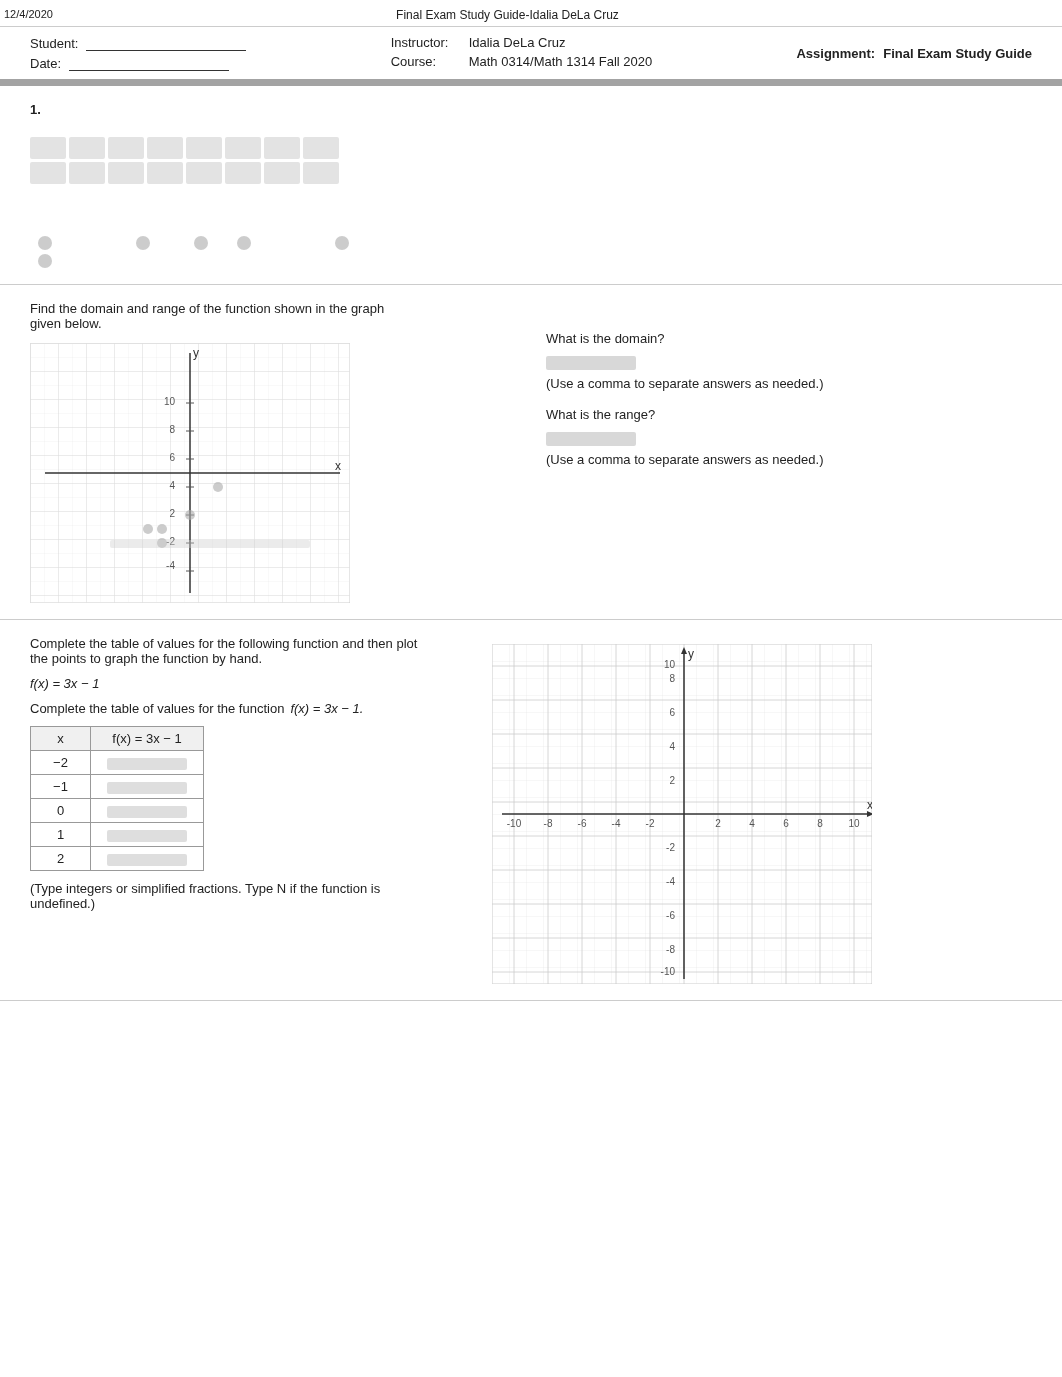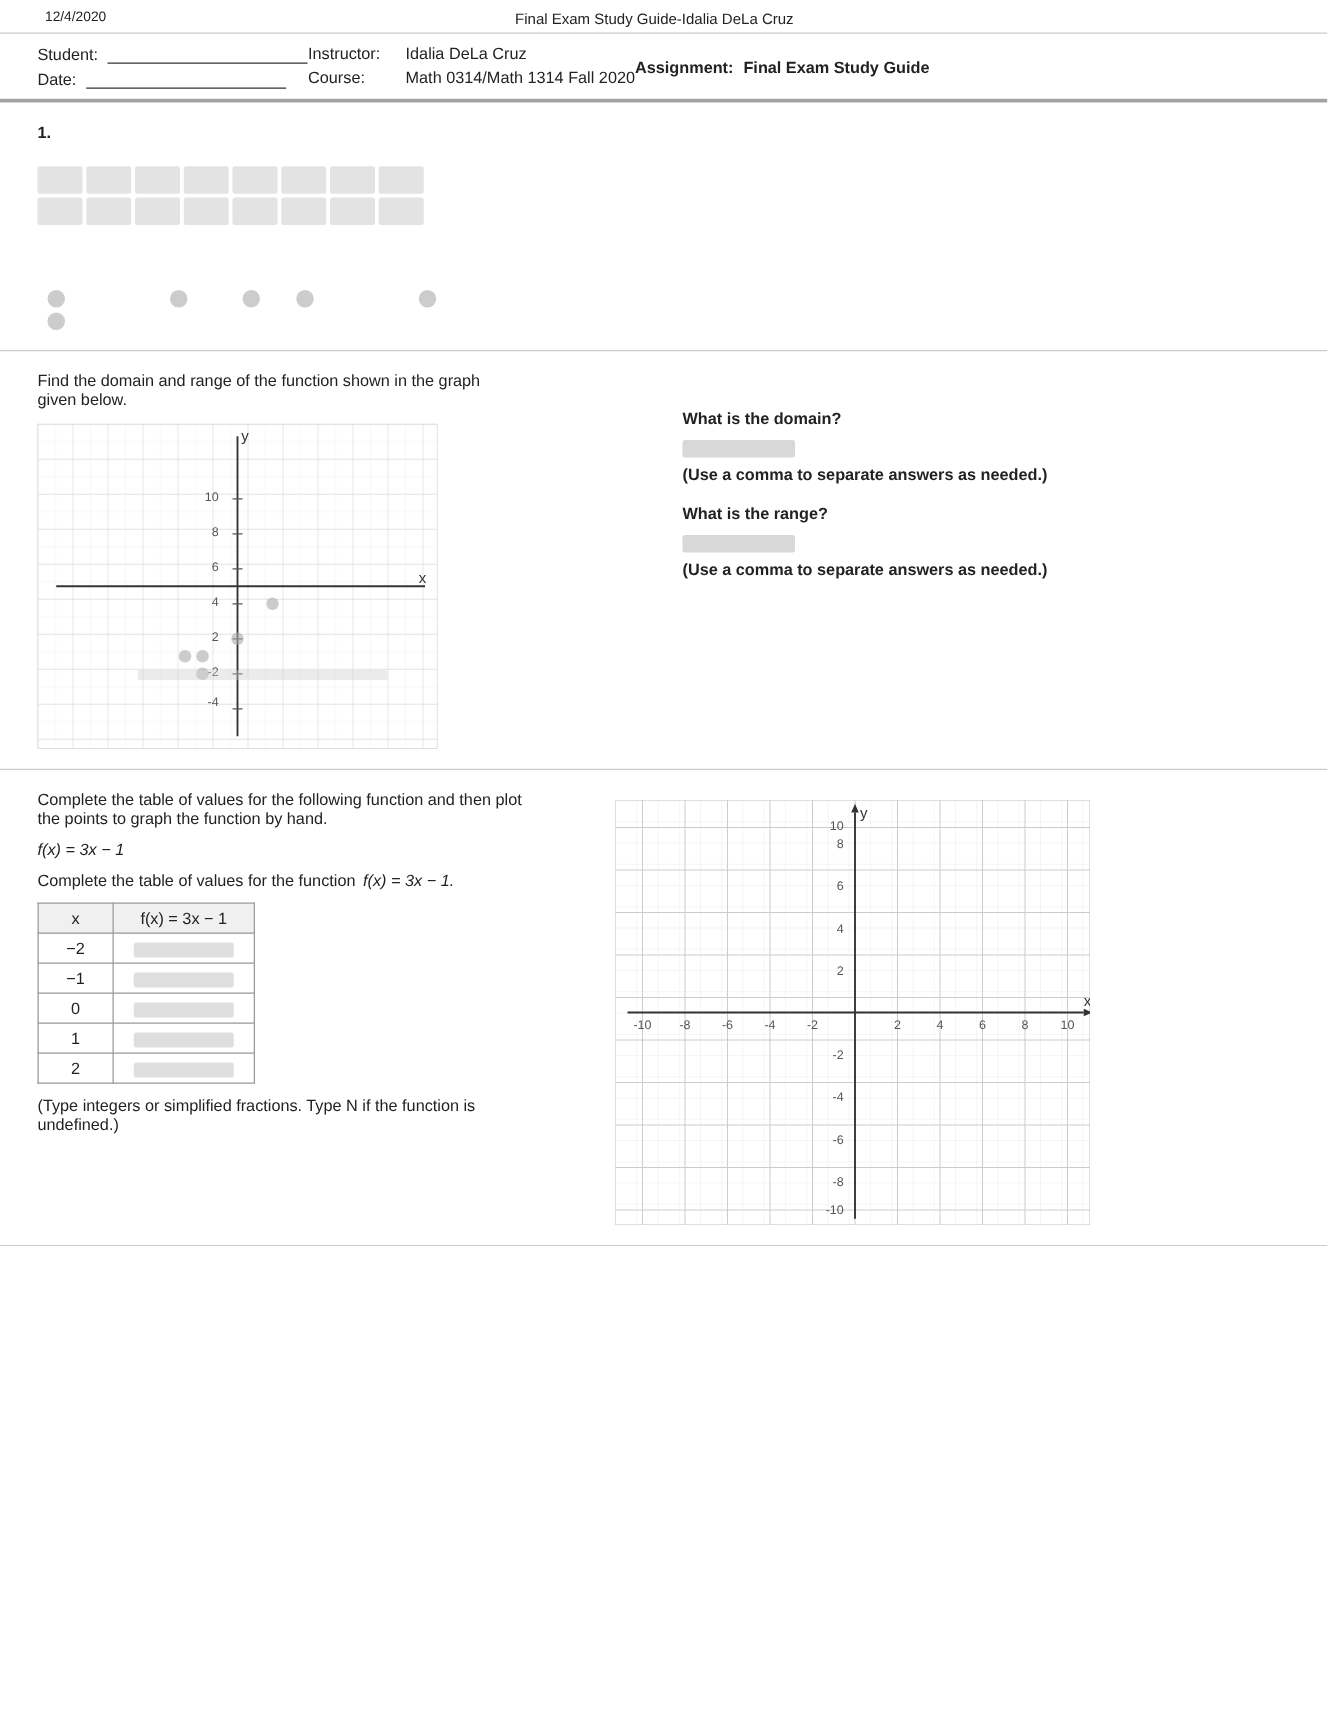--- a/index.html
+++ b/index.html
@@ -7,29 +7,30 @@
       font-family: Arial, sans-serif;
       font-size: 13px;
       background: #fff;
       color: #222;
       width: 1062px;
     }
     .page-header {
       display: flex;
       justify-content: space-between;
       align-items: flex-start;
-      padding: 8px 20px 4px 36px;
+      padding: 8px 20px 4px 4px;
       border-bottom: 1px solid #ccc;
     }
     .page-header .date { font-size: 11px; }
     .page-header .title { font-size: 12px; text-align: center; }
     .header-info {
       display: flex;
+      justify-content: space-between;
       padding: 8px 30px;
-      border-bottom: 3px solid #a3a3a3;
+      border-bottom: 7px solid #a3a3a3;
       font-size: 13px;
     }
     .header-info .field-group { display: flex; flex-direction: column; gap: 4px; }
     .header-info .field-row { display: flex; align-items: center; gap: 8px; }
     .header-info input[type="text"] {
       border: none;
       border-bottom: 1px solid #333;
       width: 160px;
       outline: none;
       font-size: 13px;
@@ -273,21 +274,21 @@
           <circle cx="160" cy="172" r="5" fill="#aaa" opacity="0.6"></circle>
 
           <circle cx="132" cy="200" r="5" fill="#aaa" opacity="0.6"></circle>
 
           <rect x="80" y="197" width="200" height="8" rx="2" fill="#ccc" opacity="0.4"></rect>
 
         </svg>
       </div>
     </div>
 
-    <div class="col-right" style="padding-top:30px;font-weight:bold;">
+    <div class="col-right" style="padding-top:30px;">
       <p style="margin-bottom:6px;">What is the domain?</p>
       <div>
         <span class="blurred-answer"></span>
       </div>
       <p style="margin-top:4px; margin-bottom:16px;">(Use a comma to separate answers as needed.)</p>
 
       <p style="margin-bottom:6px;">What is the range?</p>
       <div>
         <span class="blurred-answer"></span>
       </div>

